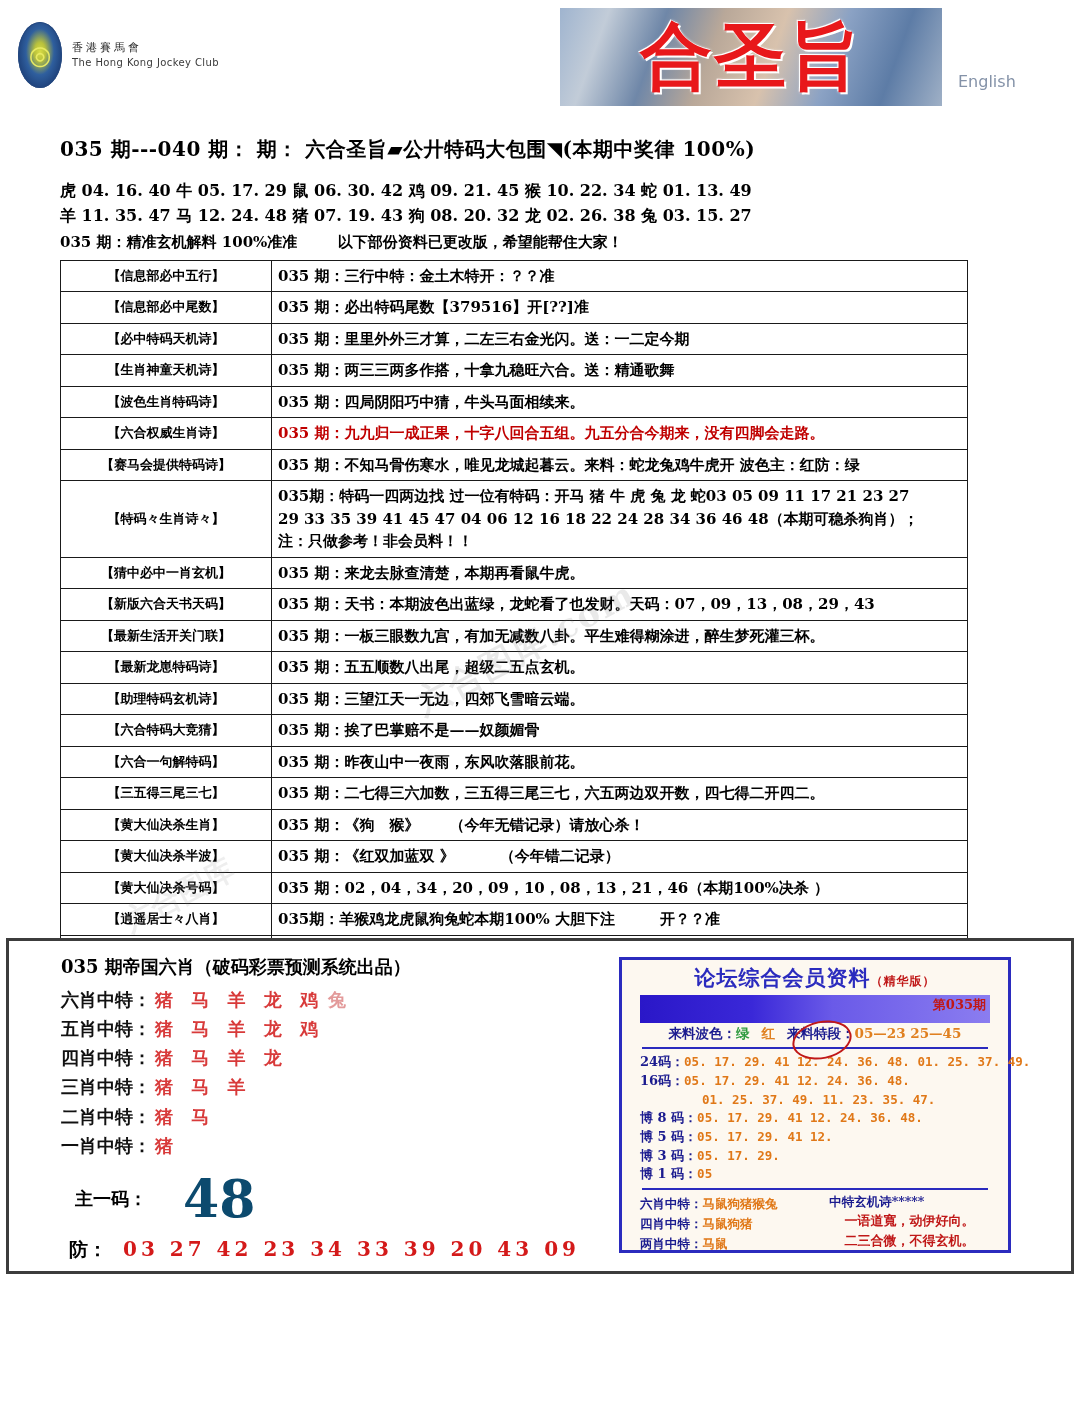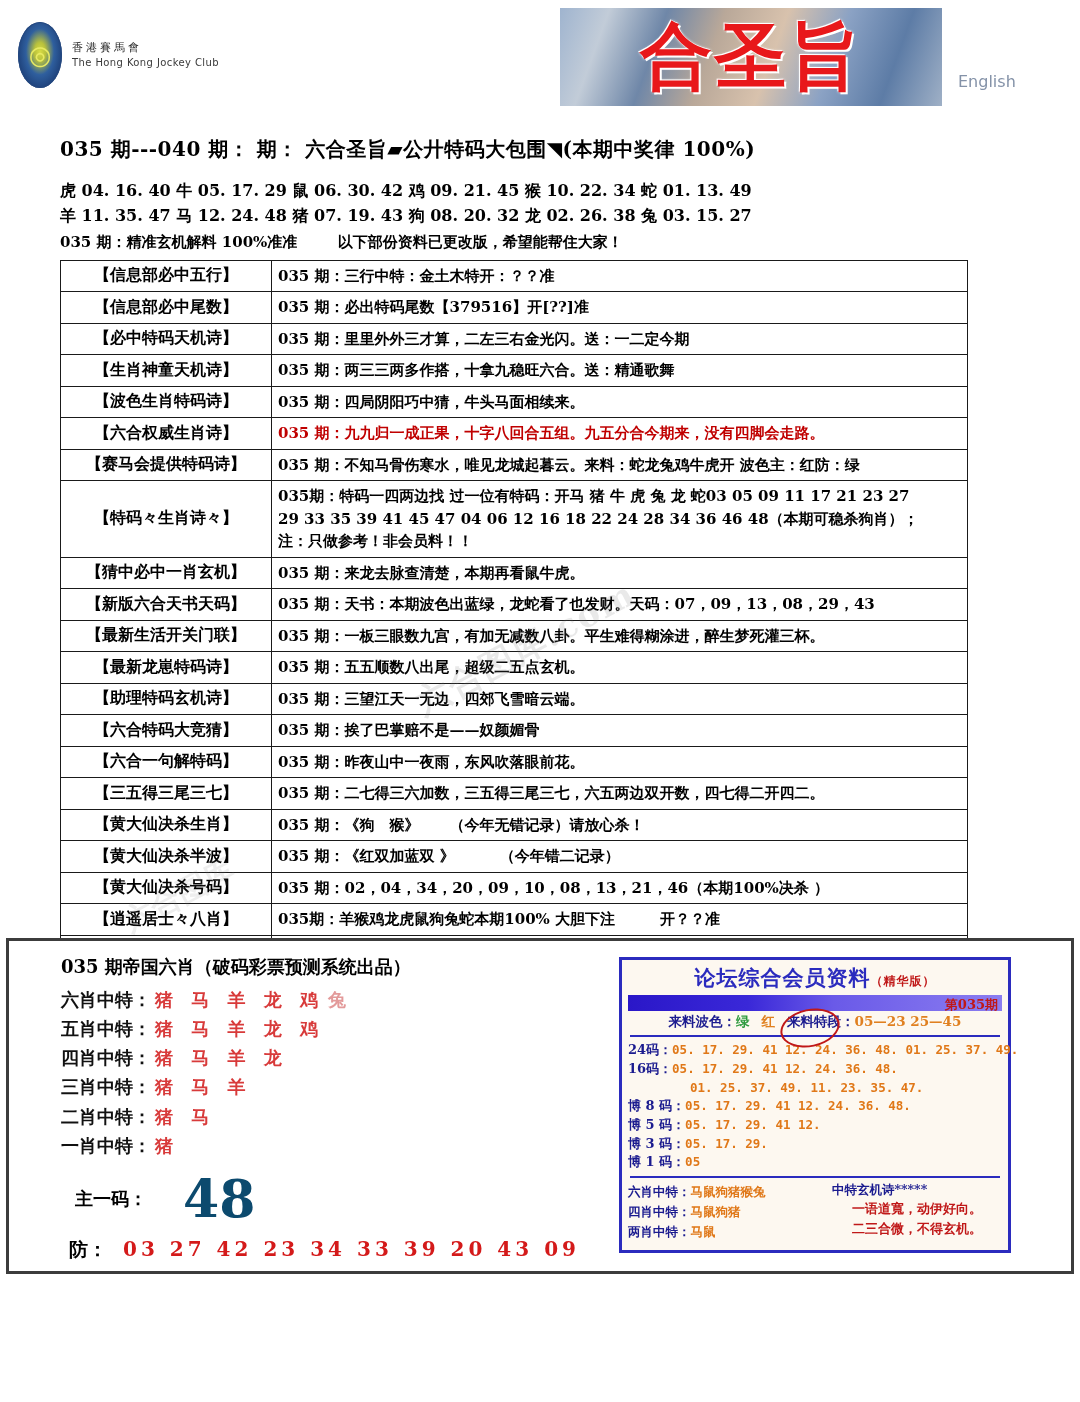--- a/index.html
+++ b/index.html
@@ -35,21 +35,21 @@
   .eng{position:absolute;left:958px;top:72px;font-size:16px;color:#8492a8;
     font-family:"DejaVu Sans",sans-serif;filter:blur(.4px);}
   
   .headline{margin:6px 0 16px 60px;font-family:"DejaVu Serif",serif;font-weight:700;font-size:20px;letter-spacing:.5px;}
   .zodiac-lines{margin:10px 0 0 60px;font-family:"DejaVu Serif",serif;font-weight:700;font-size:16px;line-height:1.55;}
   .note-line{margin:4px 0 8px 60px;font-family:"DejaVu Serif",serif;font-weight:700;font-size:15px;}
   
   table.main{border-collapse:collapse;margin:0 0 0 60px;width:908px;
     font-family:"DejaVu Serif",serif;background:#fff;}
   table.main td{border:1px solid #1a1a1a;padding:4px 6px;font-size:15px;vertical-align:middle;}
-  table.main td.k{width:198px;text-align:center;font-weight:700;white-space:nowrap;font-size:16px;}
+  table.main td.k{width:198px;text-align:center;font-weight:700;white-space:nowrap;font-size:13px;}
   table.main td.v{font-weight:700;line-height:1.5;}
   .redrow td.v,.redrow td.v *{color:#c00000;}
   .sp{display:inline-block;width:12px;}
   .sp2{display:inline-block;width:30px;}
   
   .wm{position:absolute;left:430px;top:575px;width:420px;height:200px;
     transform:rotate(-28deg);font-size:34px;color:rgba(120,120,120,.16);
     font-family:"DejaVu Serif",serif;font-weight:700;pointer-events:none;letter-spacing:2px;}
   .wm2{position:absolute;left:120px;top:800px;width:420px;height:120px;
     transform:rotate(-28deg);font-size:30px;color:rgba(120,120,120,.13);
@@ -64,25 +64,25 @@
   .pick-row .vals{color:#d83a3a;letter-spacing:6px;margin-left:4px;}
   .pick-row .faded{color:#e39a9a;}
   .main-code{margin-top:14px;font-family:"DejaVu Serif",serif;font-weight:700;font-size:18px;display:flex;align-items:center;}
   .main-code .lbl{margin-left:14px;}
   .main-code .big{color:#0c4a6e;font-size:52px;margin-left:36px;line-height:.95;}
   .defend{margin-top:14px;font-family:"DejaVu Serif",serif;font-weight:700;font-size:19px;display:flex;align-items:baseline;}
   .defend .lbl{margin-left:8px;}
   .defend .nums{color:#d41a1a;margin-left:16px;letter-spacing:4px;font-size:20px;}
   
   .info-card{position:absolute;left:610px;top:16px;width:392px;height:296px;
-    border:3px solid #2b2bbe;background:#fdf8f0;box-sizing:border-box;padding:4px 6px;}
+    border:3px solid #2b2bbe;background:#fdf8f0;box-sizing:border-box;padding:4px 18px;}
   .ic-title{text-align:center;font-family:"DejaVu Serif",serif;font-weight:700;
     font-size:21px;color:#2b2bbe;letter-spacing:1px;filter:blur(.2px);}
   .ic-title .small{font-size:12px;color:#c01818;}
-  .ic-bar{position:relative;height:16px;margin:3px 0 2px 0;
+  .ic-bar{position:relative;height:28px;margin:3px 0 2px 0;
     background:linear-gradient(90deg,#2a17c8 0%,#3a28d8 32%,#6a5ae8 55%,#8b7df0 100%);}
   .ic-bar .issue{position:absolute;right:4px;top:1px;color:#c01818;font-size:13px;font-weight:700;
     font-family:"DejaVu Serif",serif;}
   .ic-line1{text-align:center;font-size:13.5px;color:#1b1b8f;font-weight:700;
     font-family:"DejaVu Serif",serif;position:relative;}
   .ic-line1 .orange{color:#e08020;}
   .ic-line1 .green{color:#2e9a3e;}
   .circ{position:absolute;left:152px;top:-4px;width:56px;height:34px;
     border:2px solid #c01818;border-radius:50%;transform:rotate(-12deg);}
   .hr-blue{border:none;border-top:2px solid #2b2bbe;margin:4px 2px;}

